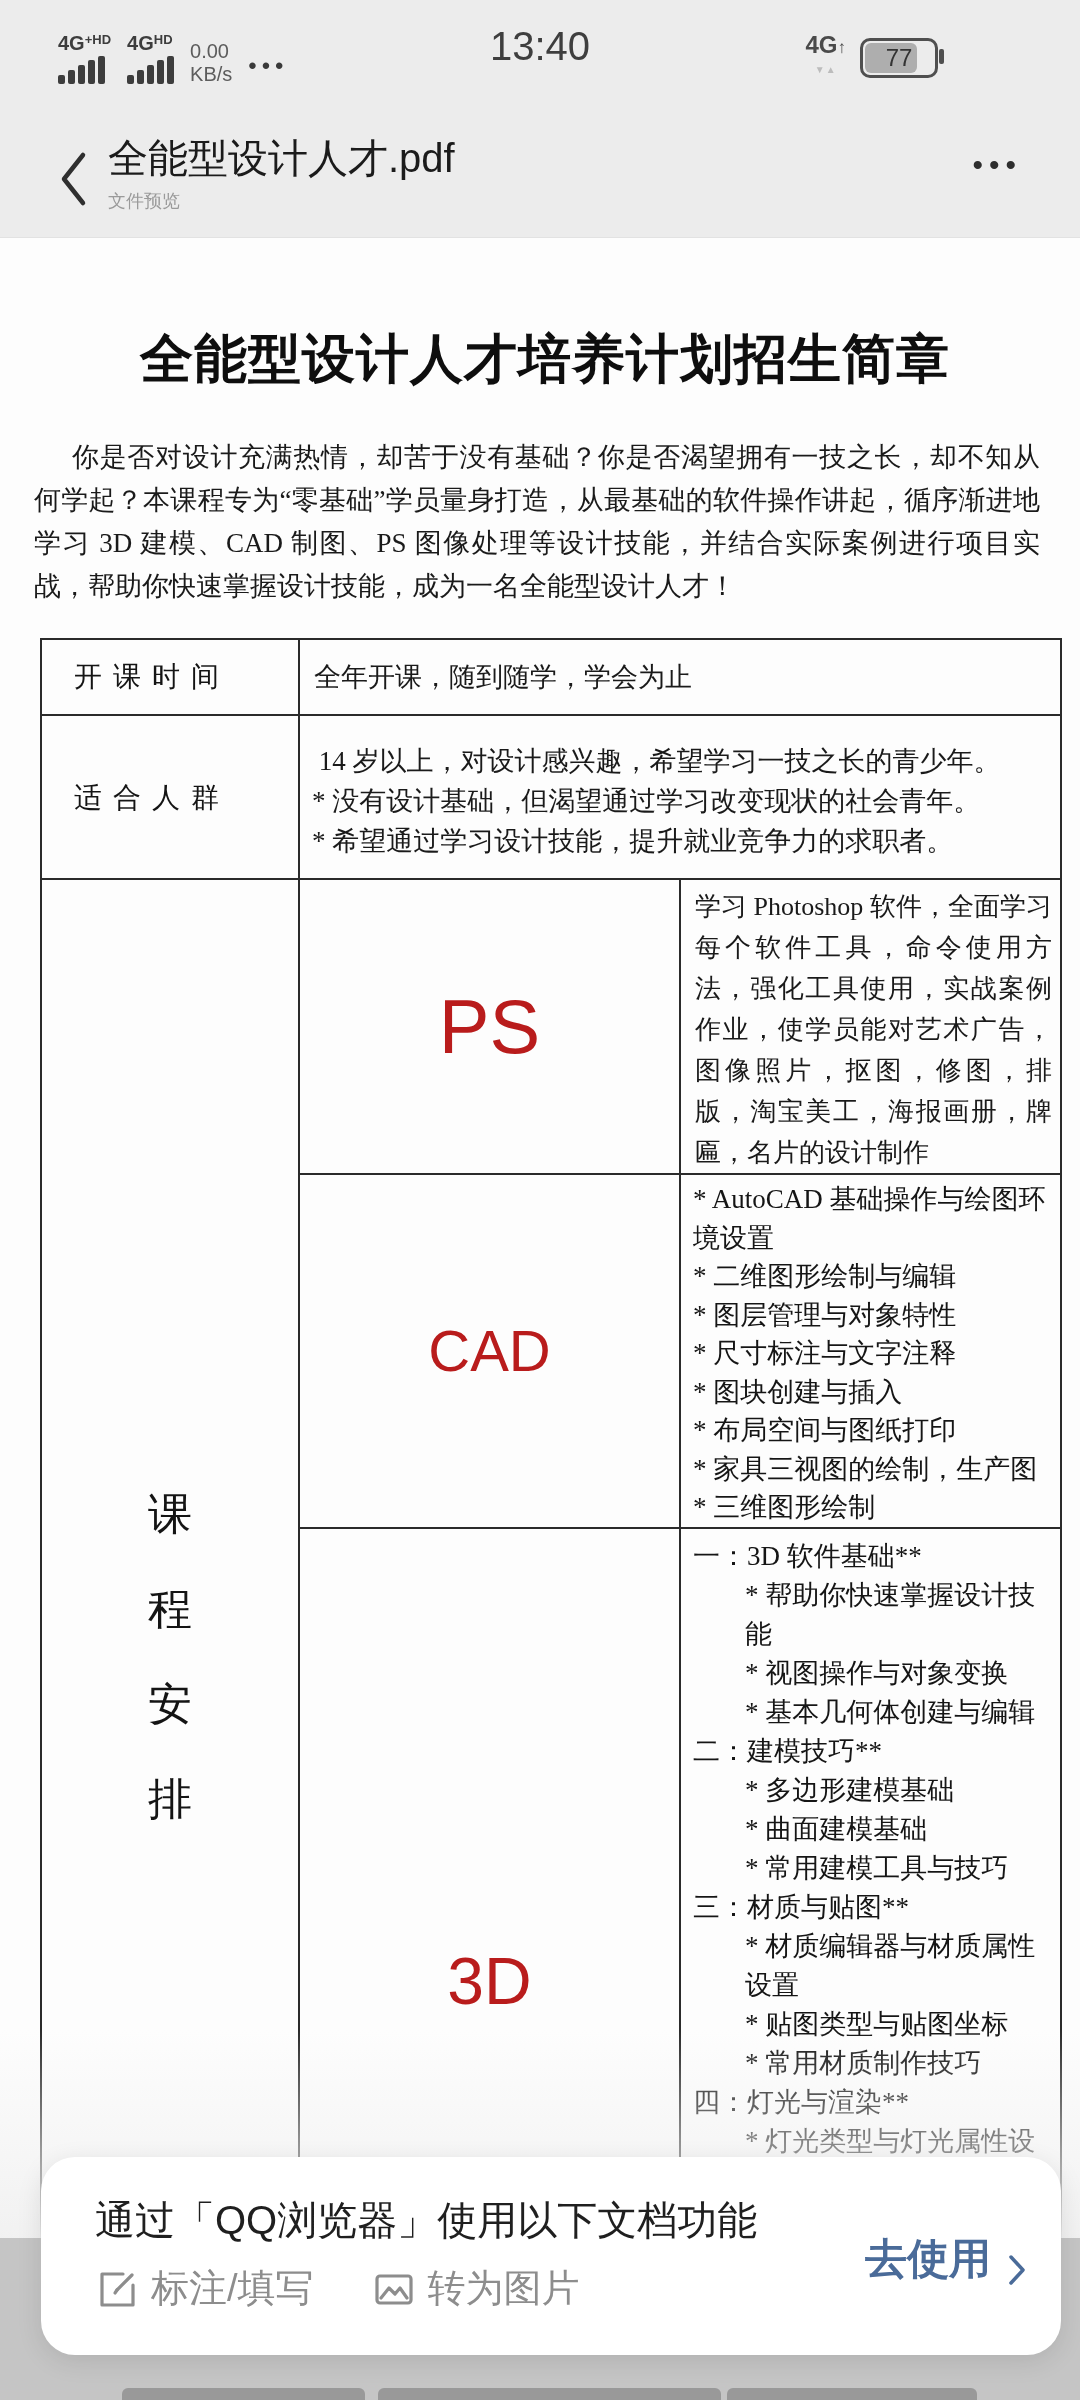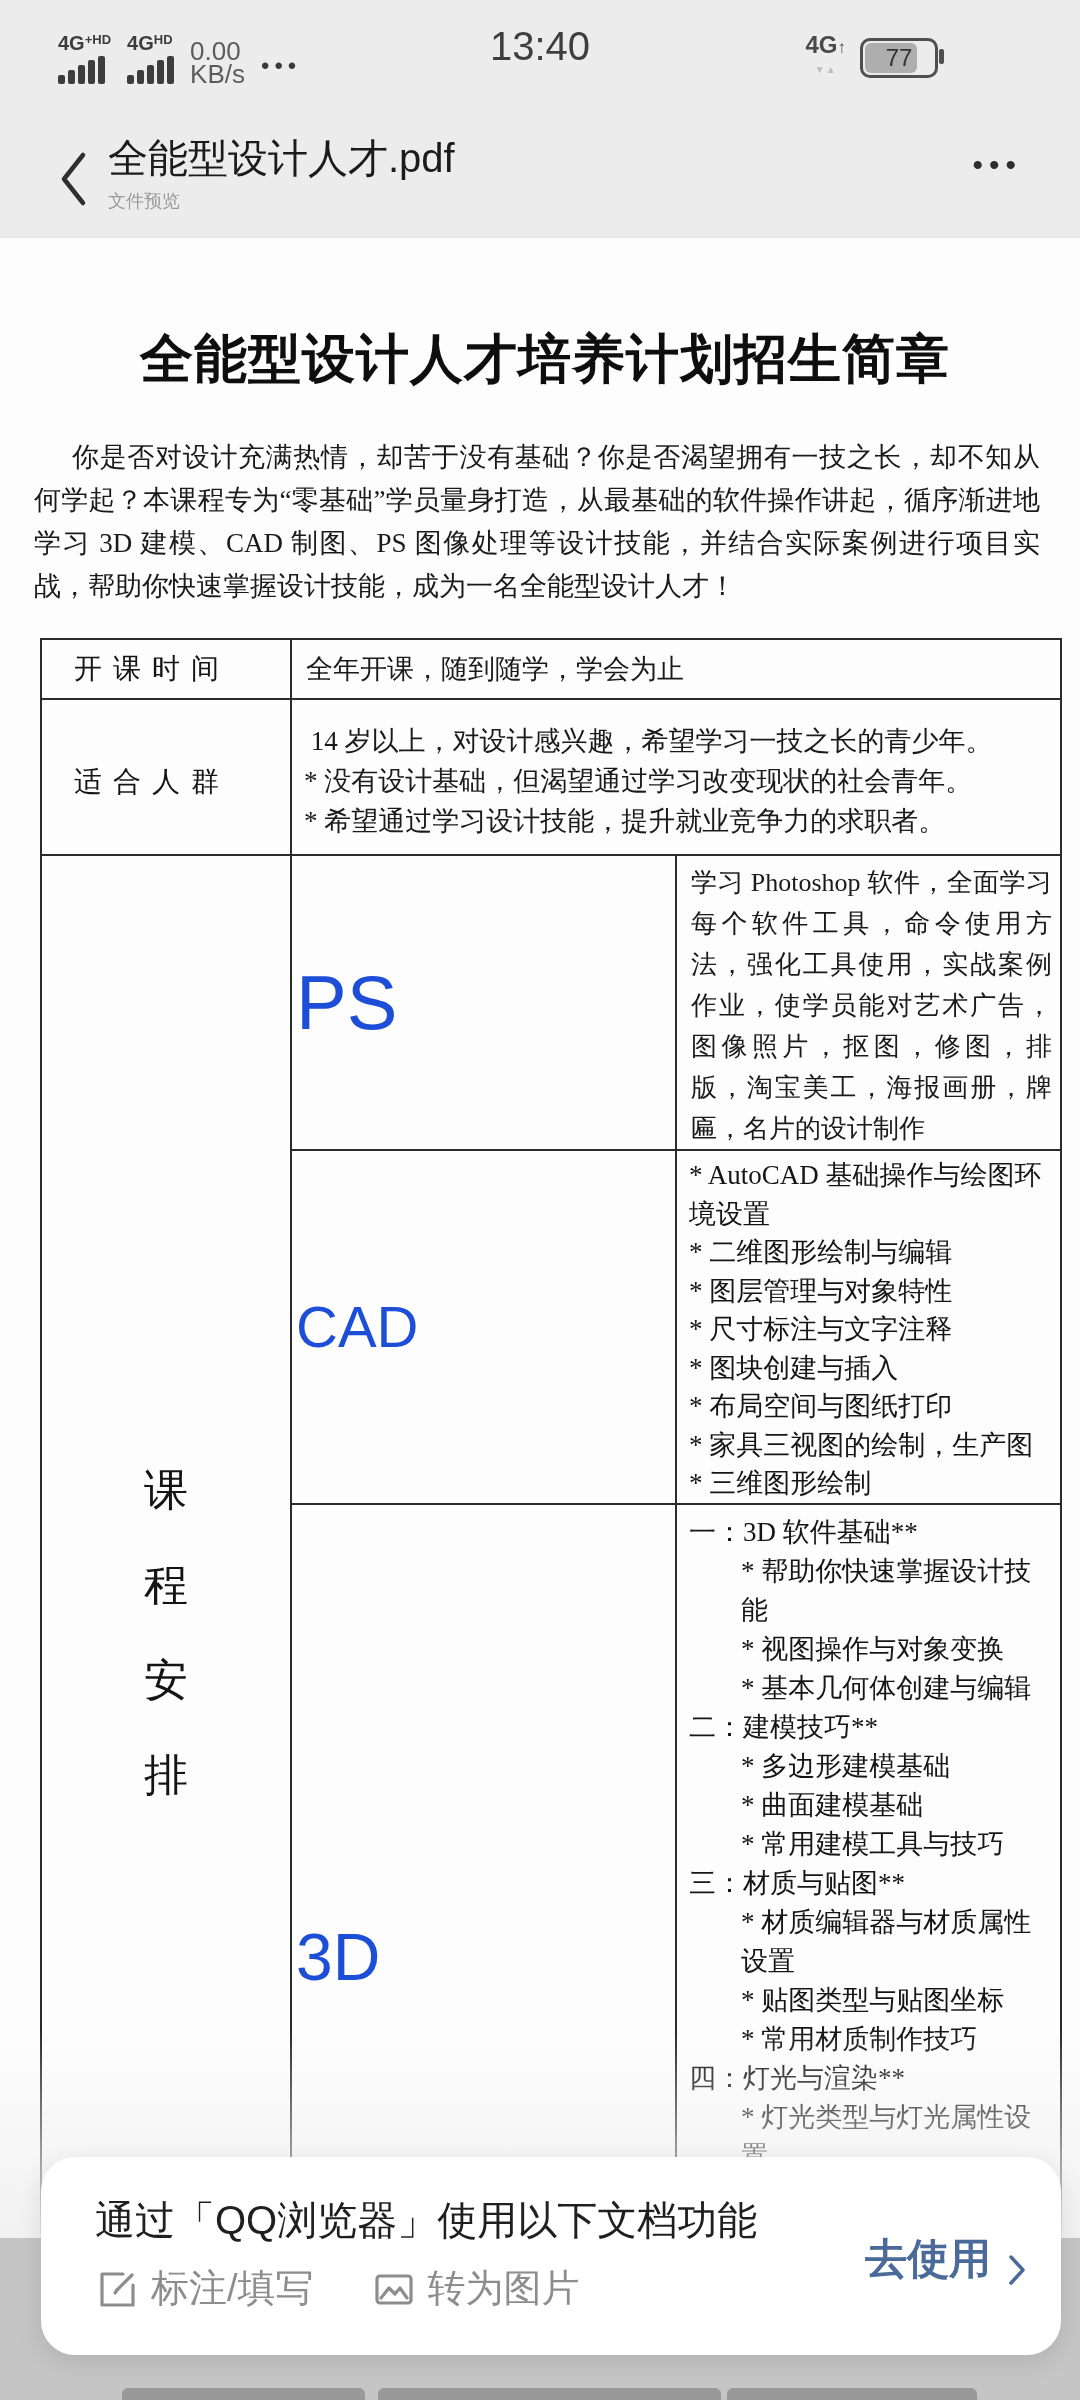--- a/index.html
+++ b/index.html
@@ -10,21 +10,21 @@
   }
   
   .topbar{position:absolute;left:0;top:0;width:1080px;height:237px;background:#ececec;border-bottom:1px solid #e2e2e2;}
   .status-left{position:absolute;left:58px;top:30px;display:flex;gap:16px;align-items:flex-end;}
   .sig{display:flex;flex-direction:column;align-items:flex-start;}
   .sig-label{font-size:20px;font-weight:bold;color:#3d3d3d;line-height:20px;letter-spacing:0;}
   .sig-label .sup{font-size:13px;vertical-align:6px;font-weight:bold;}
   .bars{display:flex;align-items:flex-end;gap:3px;margin-top:3px;}
   .bars i{display:block;width:7px;background:#3d3d3d;border-radius:2px;}
   .b1{height:9px}.b2{height:14px}.b3{height:19px}.b4{height:24px}.b5{height:28px}
-  .speed{display:flex;flex-direction:column;color:#5c5c5c;font-size:26px;line-height:23px;margin-bottom:-2px;}
+  .speed{display:flex;flex-direction:column;color:#5c5c5c;font-size:20px;line-height:23px;margin-bottom:-2px;}
   .status-dots{font-size:24px;color:#3a3a3a;letter-spacing:5px;align-self:center;margin-top:18px;}
   .status-time{position:absolute;left:50%;transform:translateX(-50%);top:24px;font-size:40px;color:#3e3e3e;}
   .status-right{position:absolute;right:142px;top:34px;display:flex;gap:14px;align-items:center;}
   .net4g{display:flex;flex-direction:column;align-items:center;line-height:22px;}
   .net4g .t{font-size:24px;font-weight:bold;color:#4a4a4a;}
   .net4g .t .arr{font-size:17px;}
   .net4g .tri{font-size:10px;color:#bcbcbc;letter-spacing:1px;}
   .battery{position:relative;width:72px;height:34px;border:3px solid #4f4f4f;border-radius:10px;background:#ececec;}
   .battery .fill{position:absolute;left:2px;top:2px;bottom:2px;background:#aeaeae;border-radius:6px;}
   .battery .pct{position:absolute;inset:0;display:flex;align-items:center;justify-content:center;font-size:24px;color:#333;}
@@ -32,31 +32,31 @@
   .hdr-back{position:absolute;left:56px;top:150px;width:36px;height:58px;cursor:pointer;}
   .hdr-titlewrap{position:absolute;left:108px;top:135px;}
   .hdr-title{font-size:40px;color:#1b1b1b;line-height:46px;}
   .hdr-sub{font-size:18px;color:#9a9a9a;margin-top:8px;}
   .hdr-menu{position:absolute;right:58px;top:148px;font-size:30px;color:#2e2e2e;letter-spacing:6px;cursor:pointer;}
   
   .page{position:absolute;left:0;top:238px;width:1080px;height:2000px;background:#fdfdfd;font-family:"Liberation Serif",serif;color:#151515;}
   .doc-title{margin-top:86px;text-align:center;font-size:53px;font-weight:bold;color:#0e0e0e;letter-spacing:1px;padding-left:10px;}
   .intro{margin:40px 40px 0 34px;font-size:27px;line-height:43px;text-align:justify;text-indent:38px;color:#1a1a1a;}
   table.course{border-collapse:collapse;margin:30px 0 0 40px;table-layout:fixed;width:1022px;}
-  table.course td{border:2px solid #2b2b2b;vertical-align:middle;padding:4px;}
+  table.course td{border:2px solid #2b2b2b;vertical-align:middle;padding:12px;}
   .c1{width:212px;} .c2{width:143px;} .c3{width:667px;}
   .lbl{font-size:28px;letter-spacing:11px;padding-left:32px !important;color:#141414;}
   .row1 td{height:50px;}
   .row2 td{height:136px;vertical-align:top;}
   .row2 .lbl{padding-top:14px;}
   .val{font-size:27px;padding-left:14px !important;color:#1a1a1a;}
   .mline{padding:8px 10px 0 12px !important;font-size:27px;line-height:40px;white-space:pre-wrap;color:#1a1a1a;}
   .vlabel-cell{text-align:center;}
   .vlabel{display:flex;flex-direction:column;align-items:center;gap:36px;font-size:44px;color:#141414;}
-  .cname{text-align:left;font-family:"Liberation Sans",sans-serif;color:#1d4ed8;}
+  .cname{text-align:center;font-family:"Liberation Sans",sans-serif;color:#b91c1c;}
   .cname.ps{font-size:76px;}
   .cname.cad{font-size:58px;}
   .cname.td3{font-size:66px;}
   .rowps td{height:197px;}
   .rowcad td{height:310px;}
   .row3d td{height:710px;}
   .pstext{font-size:26px;line-height:41px;padding:6px 8px 0 14px !important;text-align:justify;color:#1a1a1a;}
   .cadlines{padding:5px 8px 0 12px !important;}
   .cadlines div{font-size:27px;line-height:38.5px;}
   .d3lines{padding:8px 8px 0 12px !important;vertical-align:top !important;}

